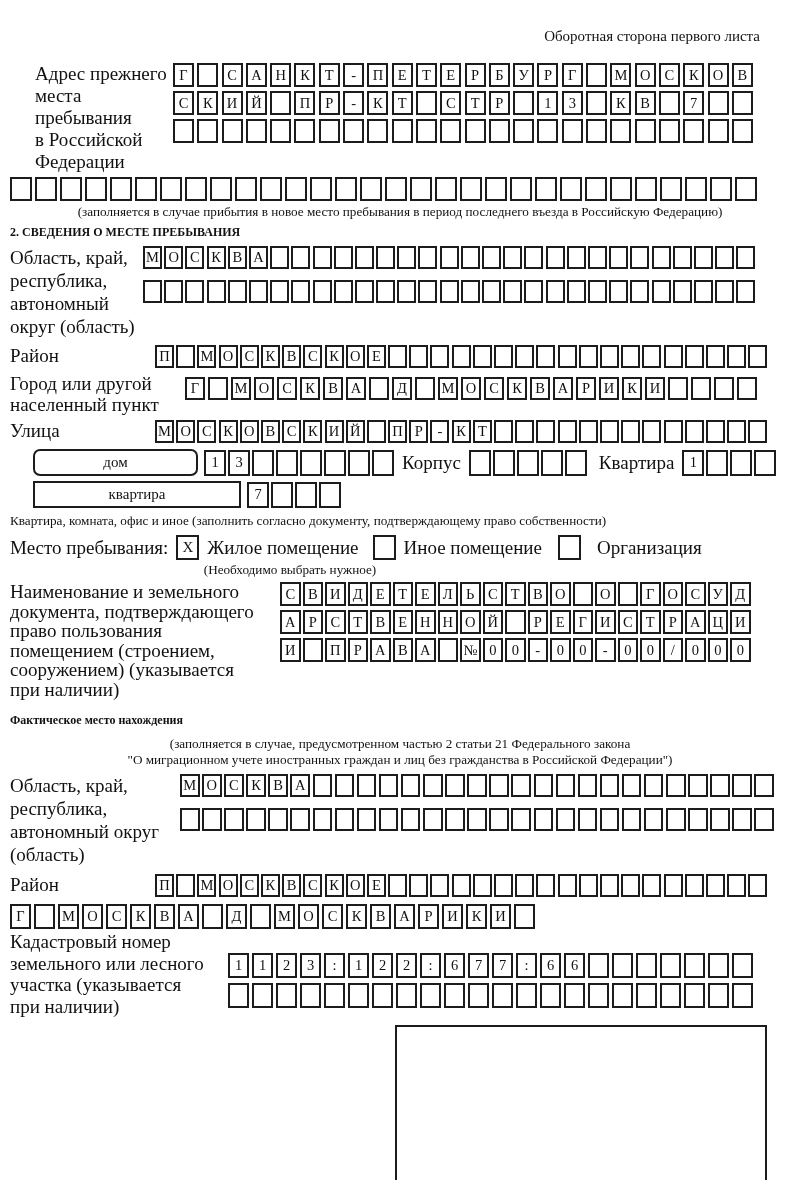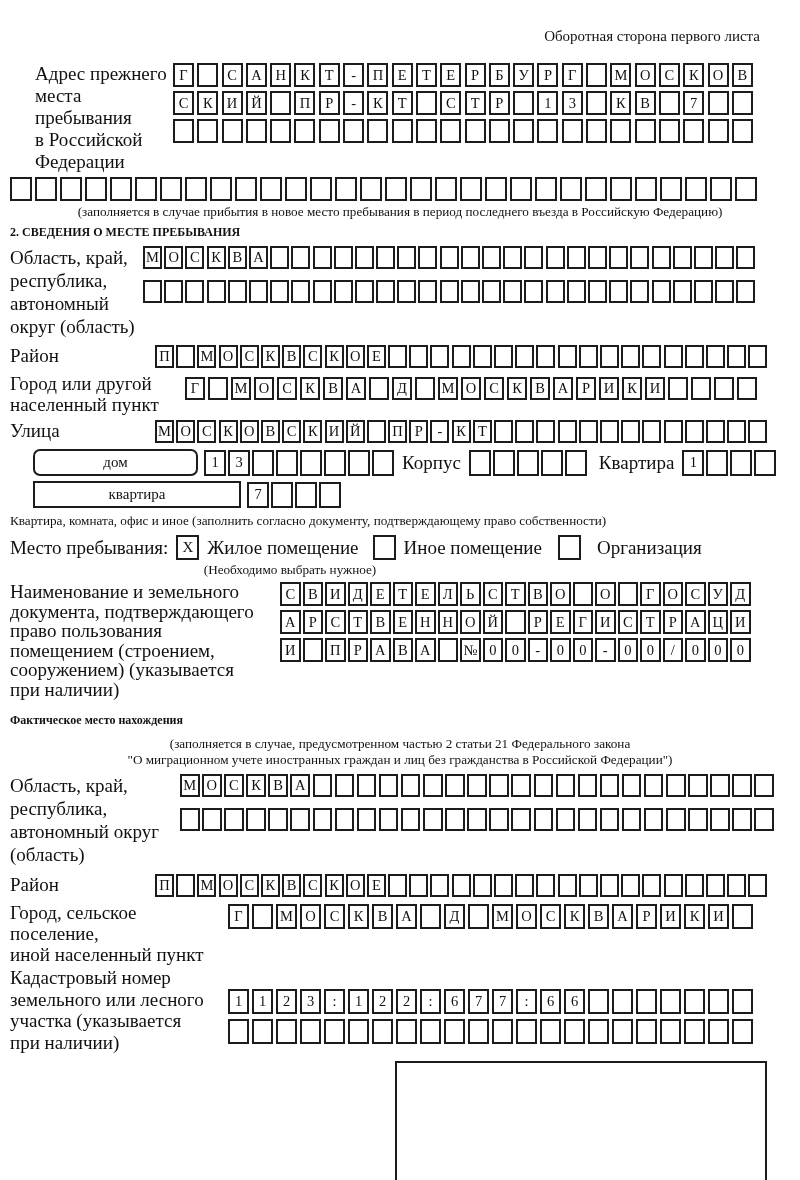--- a/index.html
+++ b/index.html
@@ -578,22 +578,20 @@
         <span class="cell"></span>
         <span class="cell"></span>
         <span class="cell"></span>
         <span class="cell"></span>
         <span class="cell"></span>
         <span class="cell"></span>
       </div>
   </div>
 
   <div class="frow" style="margin-top:5px;">
-    <div class="lbl" style="width:218px; line-height:21px;">Город, сельское поселение,
-иной населенный пункт</div>
     <div class="cellrow cg" style="margin-top:2px;">
         <span class="cell">Г</span>
         <span class="cell"></span>
         <span class="cell">М</span>
         <span class="cell">О</span>
         <span class="cell">С</span>
         <span class="cell">К</span>
         <span class="cell">В</span>
         <span class="cell">А</span>
         <span class="cell"></span>

